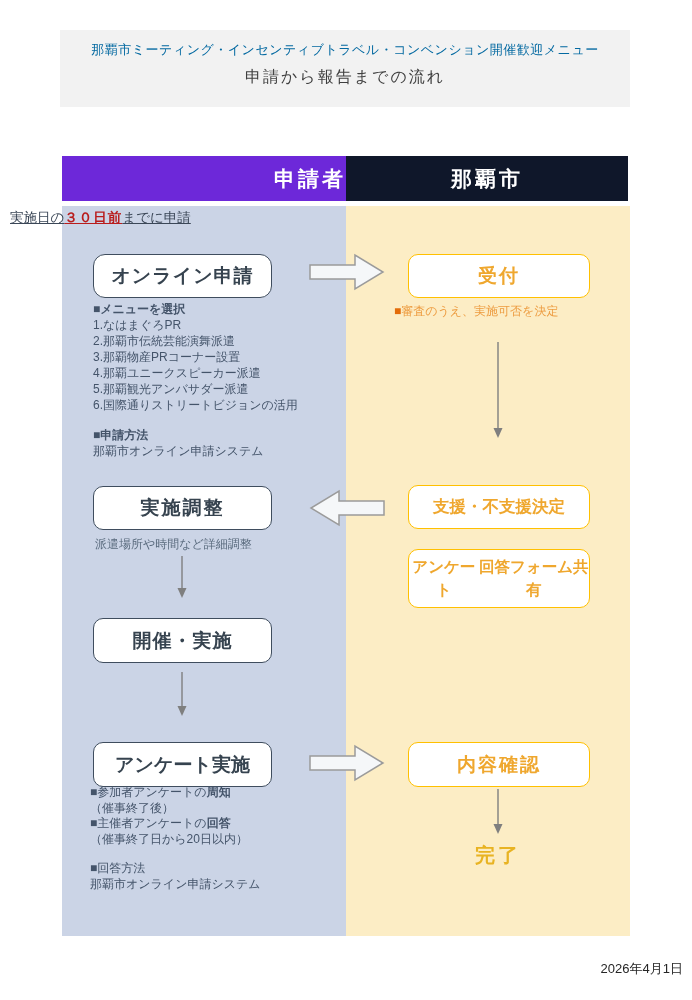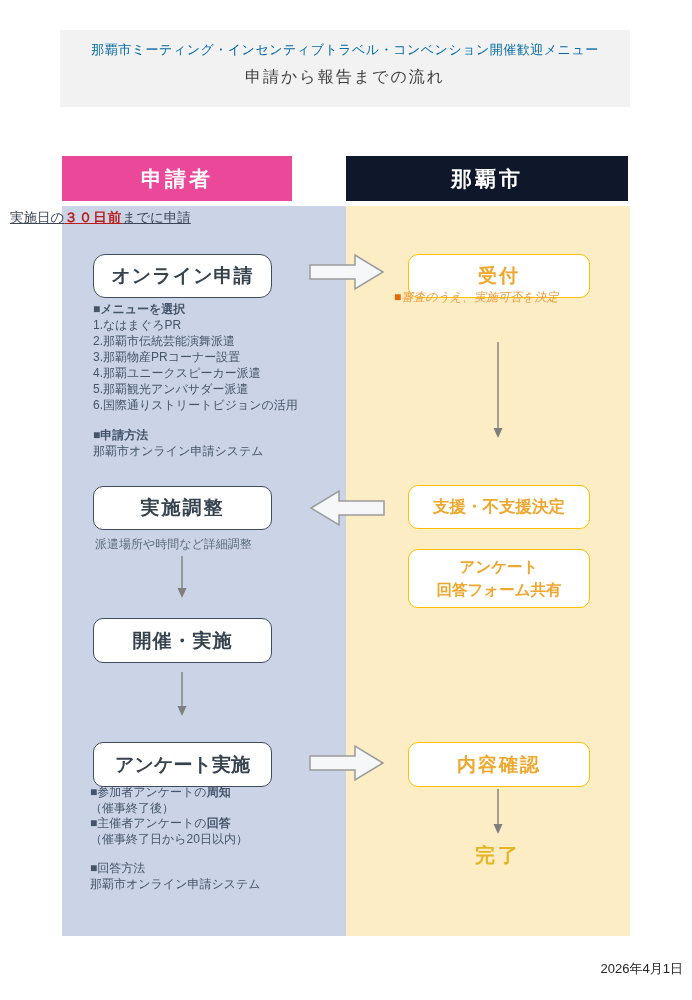--- a/index.html
+++ b/index.html
@@ -8,48 +8,48 @@
   .abs{position:absolute;}
 
   
   .header-box{left:60px;top:30px;width:570px;height:77px;background:#F2F2F2;text-align:center;}
   .header-sub{padding-top:11px;font-size:13px;color:#0369a1;letter-spacing:.5px;}
   .header-title{padding-top:8px;font-size:16px;color:#3F3F3F;letter-spacing:2px;}
 
   
   .col-head{height:45px;display:flex;align-items:center;justify-content:center;
             color:#ffffff;font-size:21px;font-weight:bold;letter-spacing:3px;}
-  .col-head-left{left:62px;top:156px;width:230px;background:#ec4899;}
+  .col-head-left{left:62px;top:156px;width:284px;background:#6d28d9;justify-content:flex-end;}
   .col-head-right{left:346px;top:156px;width:282px;background:#0f172a;}
   .lane{top:206px;height:730px;}
   .lane-left{left:62px;width:284px;background:#CBD4E6;}
   .lane-right{left:346px;width:284px;background:#FCEDC5;}
 
   
   .deadline{left:10px;top:209px;font-size:13.5px;color:#3B4757;white-space:nowrap;}
   .deadline span{text-decoration:underline;}
   .deadline .hl{color:#b91c1c;font-weight:bold;letter-spacing:1px;}
   .exception{left:74px;top:233px;font-size:11px;color:#C00000;font-weight:bold;white-space:nowrap;}
 
   
   .flow-box{background:#ffffff;border-radius:10px;display:flex;align-items:center;justify-content:center;
             font-weight:bold;text-align:center;}
   .bd-dark{border:1.6px solid #3F4D5E;color:#36434F;}
   .bd-orange{border:1.6px solid #FFC000;color:#EFA72E;}
   .bx-online{left:93px;top:254px;width:177px;height:42px;font-size:19px;letter-spacing:1px;border-radius:12px;}
   .bx-reception{left:408px;top:254px;width:180px;height:42px;font-size:19px;letter-spacing:2px;}
   .bx-coordination{left:93px;top:486px;width:177px;height:42px;font-size:19px;letter-spacing:2px;}
   .bx-decision{left:408px;top:485px;width:180px;height:42px;font-size:16.5px;}
-  .bx-surveyform{left:408px;top:549px;width:180px;height:57px;font-size:15.5px;flex-direction:column;line-height:1.45;}
+  .bx-surveyform{left:408px;top:549px;width:180px;height:57px;font-size:15.5px;flex-direction:row;line-height:1.45;}
   .bx-event{left:93px;top:618px;width:177px;height:43px;font-size:19px;letter-spacing:1px;}
   .bx-survey{left:93px;top:742px;width:177px;height:43px;font-size:19px;}
   .bx-confirm{left:408px;top:742px;width:180px;height:43px;font-size:19px;letter-spacing:2px;}
 
   
-  .reception-note{left:394px;top:289px;font-size:12px;color:#ED9C40;white-space:nowrap;font-style:italic;}
+  .reception-note{left:394px;top:303px;font-size:12px;color:#ED9C40;white-space:nowrap;}
   .reception-note .sq{color:#E36C09;}
   .menu-block{left:93px;top:301px;font-size:12px;color:#44546A;line-height:16px;white-space:nowrap;}
   .menu-block .gap{height:14px;}
   .coordination-note{left:95px;top:536px;font-size:12px;color:#5A6B7E;white-space:nowrap;}
   .survey-notes{left:90px;top:785px;font-size:12px;color:#44546A;line-height:15.5px;white-space:nowrap;}
   .survey-notes .gap{height:14px;}
   .bold{font-weight:bold;}
   .complete{left:408px;top:842px;width:180px;text-align:center;font-size:20px;font-weight:bold;
             color:#E8B322;letter-spacing:3px;}
   .date{right:9px;top:960px;font-size:13px;color:#262626;}

